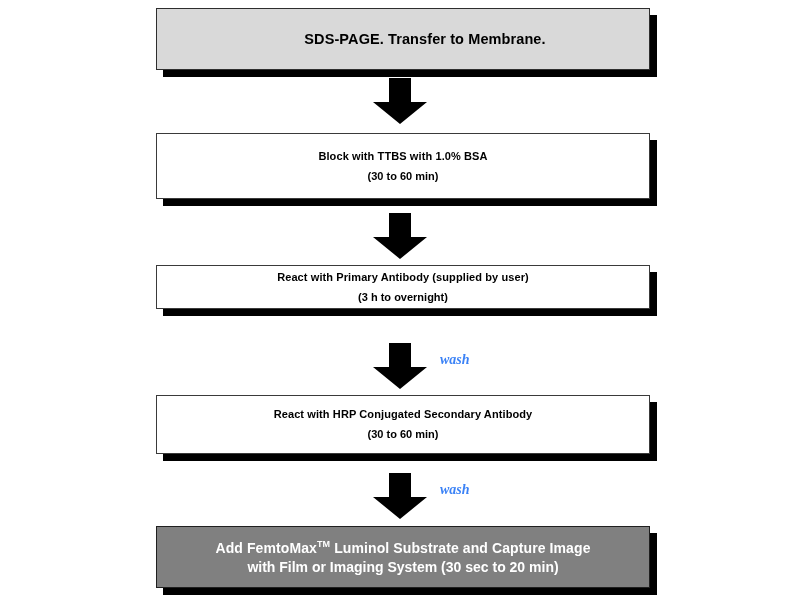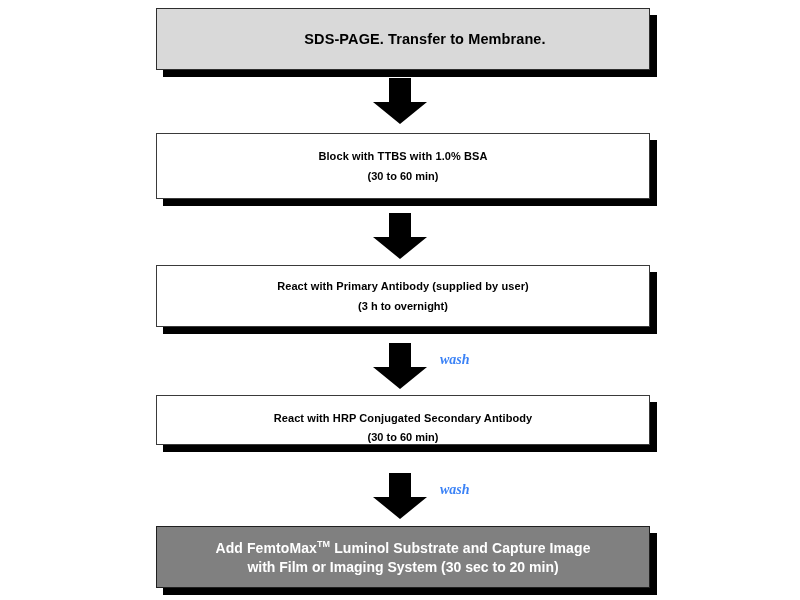--- a/index.html
+++ b/index.html
@@ -75,22 +75,22 @@
   }
   .tm {
     font-size: 9px;
     vertical-align: super;
     font-weight: bold;
   }
 
   
   #node-0 { top: 8px;   height: 62px; padding-left: 44px; }
   #node-1 { top: 133px; height: 66px; }
-  #node-2 { top: 265px; height: 62px; }
-  #node-3 { top: 395px; height: 50px; justify-content: flex-end; }
+  #node-2 { top: 265px; height: 44px; }
+  #node-3 { top: 395px; height: 59px; }
   #node-4 { top: 526px; height: 62px; }
 
   
   .arrow {
     position: absolute;
     left: 369px;
     width: 62px;
     height: 46px;
   }
   #arrow-0 { top: 78px; }

